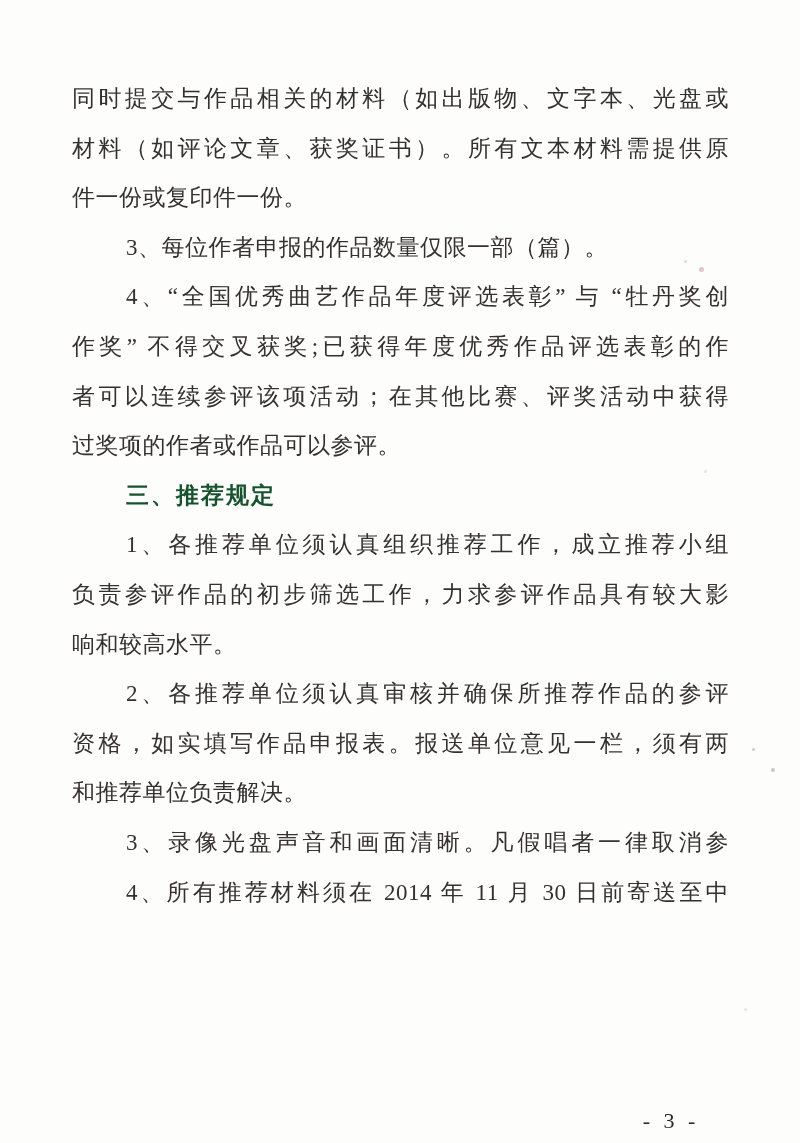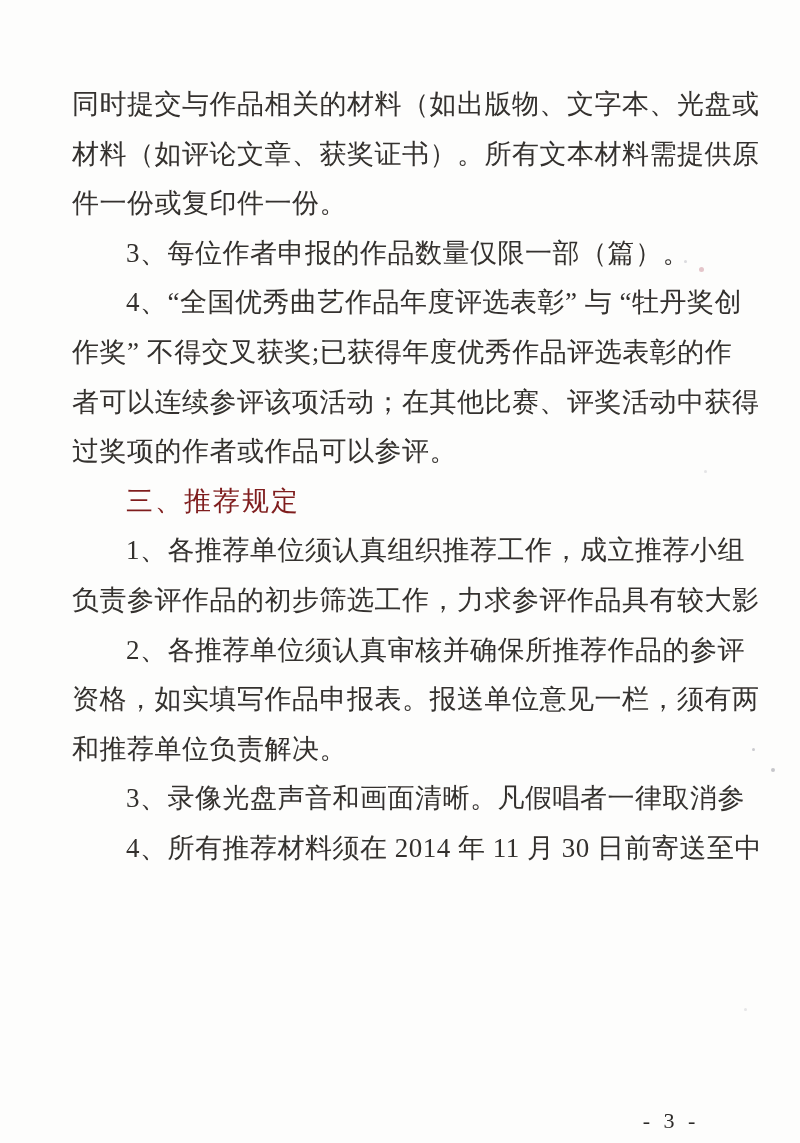--- a/index.html
+++ b/index.html
@@ -10,46 +10,46 @@
   .page {
     position: relative;
     width: 800px;
     height: 1143px;
     background: #fdfdfc;
     overflow: hidden;
   }
   .text-block {
     position: absolute;
     left: 72px;
-    top: 80px;
+    top: 74px;
     width: 657px;
     font-family: "Liberation Serif", "DejaVu Serif", serif;
-    font-size: 27px;
+    font-size: 23px;
     color: #34312e;
     letter-spacing: 0.5px;
   }
   .line {
     height: 49.6px;
     line-height: 49.6px;
     white-space: nowrap;
     overflow: visible;
     text-align: justify;
     text-align-last: justify;
   }
   .line.ind {
     padding-left: 54px;
   }
   .line.end {
     text-align: center;
     text-align-last: left;
   }
   .line.heading {
     font-family: "Liberation Sans", "DejaVu Sans", sans-serif;
-    font-weight: 400;
-    color: #7f1d1d;
+    font-weight: 700;
+    color: #14532d;
     letter-spacing: 2px;
   }
   .footer-page-number {
     position: absolute;
     top: 1108px;
     left: 626px;
     width: 90px;
     font-family: "Liberation Serif", "DejaVu Serif", serif;
     font-size: 22px;
     color: #2c2a28;
@@ -78,20 +78,21 @@
     <div class="line">材料（如评论文章、获奖证书）。所有文本材料需提供原</div>
     <div class="line end">件一份或复印件一份。</div>
     <div class="line ind end">3、每位作者申报的作品数量仅限一部（篇）。</div>
     <div class="line ind">4、“全国优秀曲艺作品年度评选表彰” 与 “牡丹奖创</div>
     <div class="line">作奖” 不得交叉获奖;已获得年度优秀作品评选表彰的作</div>
     <div class="line">者可以连续参评该项活动；在其他比赛、评奖活动中获得</div>
     <div class="line end">过奖项的作者或作品可以参评。</div>
     <div class="line ind end heading">三、推荐规定</div>
     <div class="line ind">1、各推荐单位须认真组织推荐工作，成立推荐小组</div>
     <div class="line">负责参评作品的初步筛选工作，力求参评作品具有较大影</div>
+    <div class="line end">响和较高水平。</div>
     <div class="line ind">2、各推荐单位须认真审核并确保所推荐作品的参评</div>
     <div class="line">资格，如实填写作品申报表。报送单位意见一栏，须有两</div>
     <div class="line end">和推荐单位负责解决。</div>
     <div class="line ind">3、录像光盘声音和画面清晰。凡假唱者一律取消参</div>
     <div class="line ind">4、所有推荐材料须在 2014 年 11 月 30 日前寄送至中</div>
   </div>
 
   <div class="footer-page-number">- 3 -</div>
 
   <div class="speck s1"></div>

